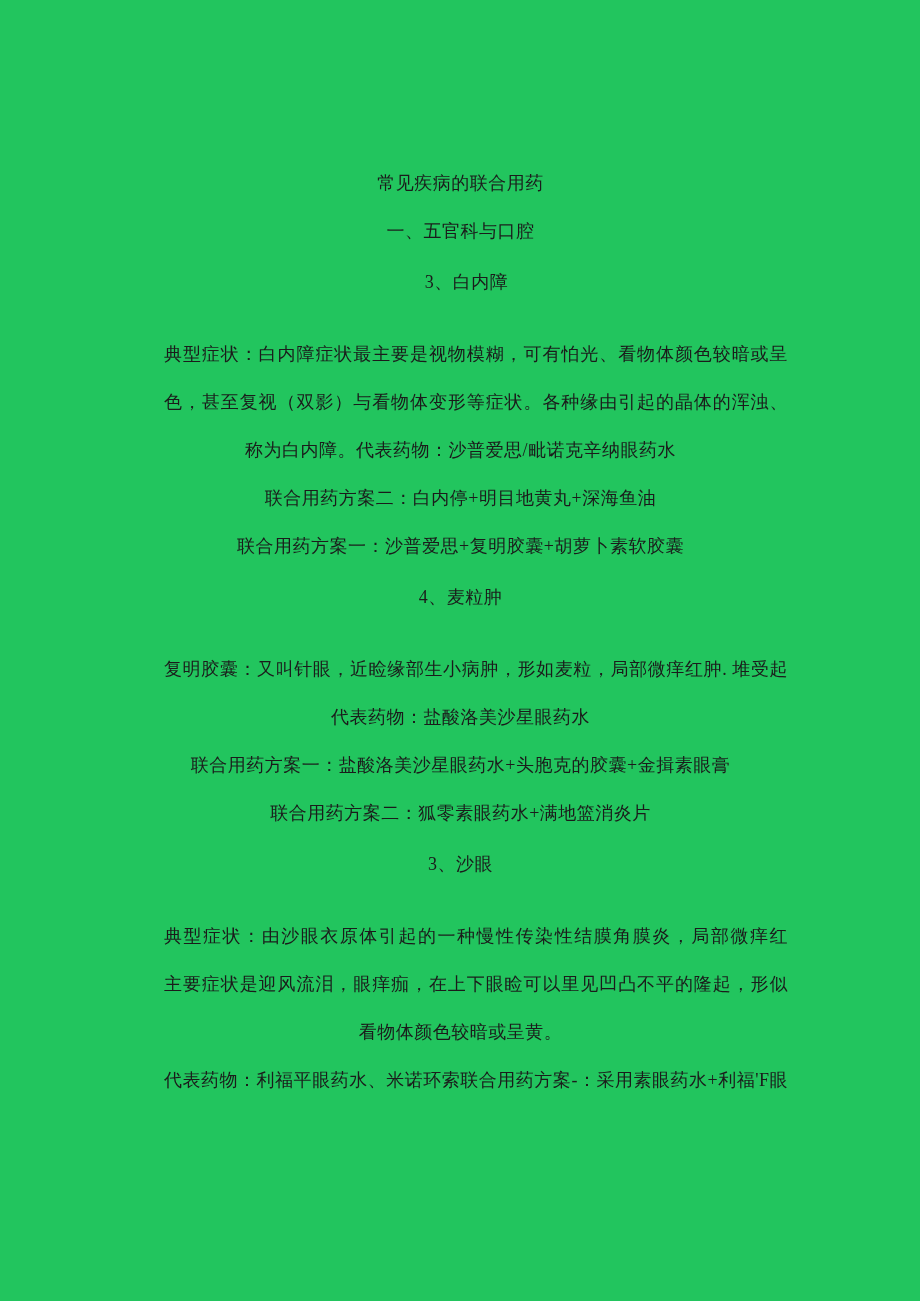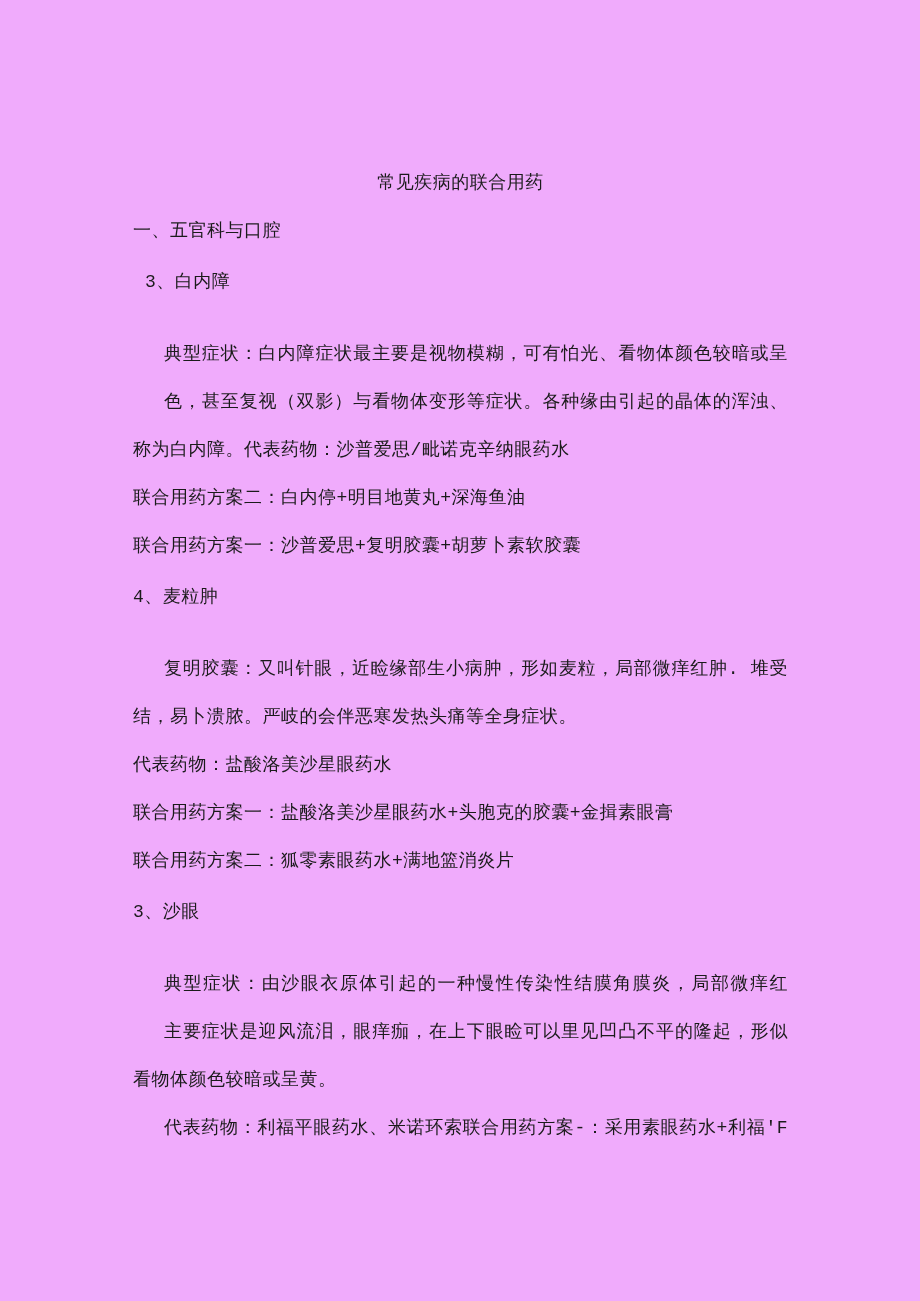--- a/index.html
+++ b/index.html
@@ -4,38 +4,39 @@
 <style>
   html, body {
     margin: 0;
     padding: 0;
     background: #ffffff;
   }
   .page {
     position: relative;
     width: 920px;
     height: 1301px;
-    background: #f0abfc;
+    background: #22c55e;
     overflow: hidden;
-    font-family: Liberation Mono, monospace;
+    font-family: Liberation Serif, serif;
     color: #1b1b1b;
   }
   .content {
     position: absolute;
     left: 133px;
     top: 159px;
     width: 655px;
   }
   .line {
     height: 48px;
     line-height: 48px;
     font-size: 18px;
     letter-spacing: 0.5px;
     white-space: nowrap;
     overflow: visible;
+    text-align: center;
   }
   .center {
     text-align: center;
     white-space: normal;
   }
   .just {
     text-align: justify;
     text-align-last: justify;
     text-justify: inter-ideograph;
     white-space: normal;
@@ -66,21 +67,20 @@
 
     <div class="line just par">典型症状：白内障症状最主要是视物模糊，可有怕光、看物体颜色较暗或呈黄</div>
     <div class="line just">色，甚至复视（双影）与看物体变形等症状。各种缘由引起的晶体的浑浊、统</div>
     <div class="line">称为白内障。代表药物：沙普爱思/毗诺克辛纳眼药水</div>
     <div class="line">联合用药方案二：白内停+明目地黄丸+深海鱼油</div>
     <div class="line">联合用药方案一：沙普爱思+复明胶囊+胡萝卜素软胶囊</div>
 
     <div class="line h2">4、麦粒肿</div>
 
     <div class="line just par">复明胶囊：又叫针眼，近睑缘部生小病肿，形如麦粒，局部微痒红肿. 堆受起硬</div>
-    <div class="line">结，易卜溃脓。严岐的会伴恶寒发热头痛等全身症状。</div>
     <div class="line">代表药物：盐酸洛美沙星眼药水</div>
     <div class="line">联合用药方案一：盐酸洛美沙星眼药水+头胞克的胶囊+金揖素眼膏</div>
     <div class="line">联合用药方案二：狐零素眼药水+满地篮消炎片</div>
 
     <div class="line h2">3、沙眼</div>
 
     <div class="line just par">典型症状：由沙眼衣原体引起的一种慢性传染性结膜角膜炎，局部微痒红肿。</div>
     <div class="line just">主要症状是迎风流泪，眼痒痂，在上下眼睑可以里见凹凸不平的隆起，形似沙砾，</div>
     <div class="line">看物体颜色较暗或呈黄。</div>
     <div class="line just">代表药物：利福平眼药水、米诺环索联合用药方案-：采用素眼药水+利福'F眼药</div>

